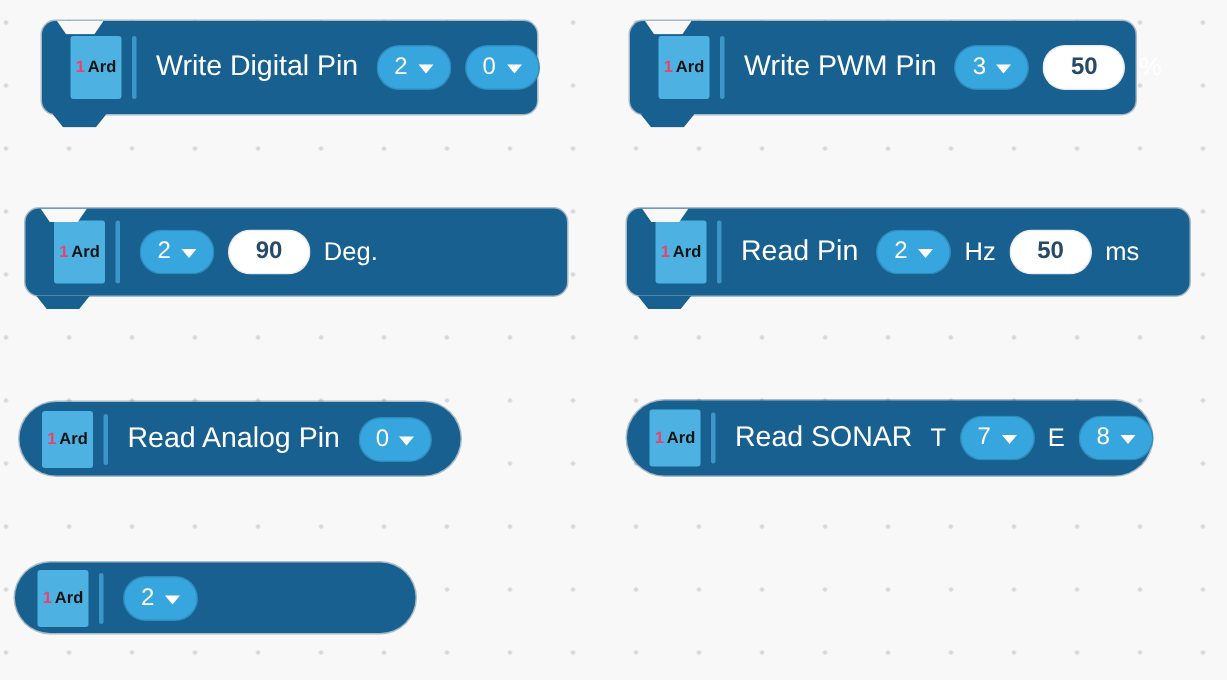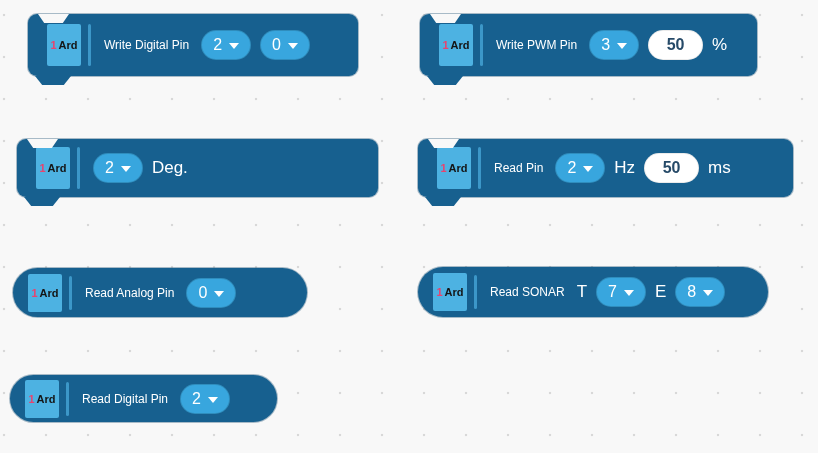--- a/index.html
+++ b/index.html
@@ -46,21 +46,21 @@
   }
   .reporter .badge{height:38px;}
   .badge .num{color:var(--badge_num);}
   .badge .abbr{color:var(--badge_text);}
   .sep{
     width:3px;height:42px;border-radius:2px;
     background:var(--separator);
     margin-left:7px;margin-right:13px;flex:none;
   }
   .reporter .sep{height:34px;}
-  .label{font-size:12px;white-space:nowrap;margin-right:12px;}
+  .label{font-size:19px;white-space:nowrap;margin-right:12px;}
   .unit{font-size:17px;white-space:nowrap;margin:0 9px 0 0;}
   .pill,.ovalinput{
     height:30px;border-radius:15px;flex:none;
     display:flex;align-items:center;justify-content:center;
     font-size:16px;margin-right:9px;
   }
   .pill{
     background:var(--pill_bg);
     border:1px solid rgba(0,0,0,0.15);
     padding:0 11px;gap:7px;color:var(--text);cursor:pointer;
@@ -121,20 +121,21 @@
   <div class="tab"></div>
   <div class="badge">
     <span class="num">1</span>
     <span class="abbr">Ard</span>
   </div>
   <div class="sep"></div>
   <div class="pill">
     <span>2</span>
     <i class="arrow"></i>
   </div>
+  <div class="ovalinput">90</div>
   <span class="unit">Deg.</span>
 </div>
 
 <div class="block stack" style="left:418px;top:139px;width:375px;height:58px">
   <div class="notch"></div>
   <div class="tab"></div>
   <div class="badge">
     <span class="num">1</span>
     <span class="abbr">Ard</span>
   </div>
@@ -180,18 +181,17 @@
     <i class="arrow"></i>
   </div>
 </div>
 
 <div class="block reporter" style="left:10px;top:375px;width:267px;height:47px">
   <div class="badge">
     <span class="num">1</span>
     <span class="abbr">Ard</span>
   </div>
   <div class="sep"></div>
-  <span class="label">Read Digital Pin</span>
   <div class="pill">
     <span>2</span>
     <i class="arrow"></i>
   </div>
 </div>
 
 </body></html>

